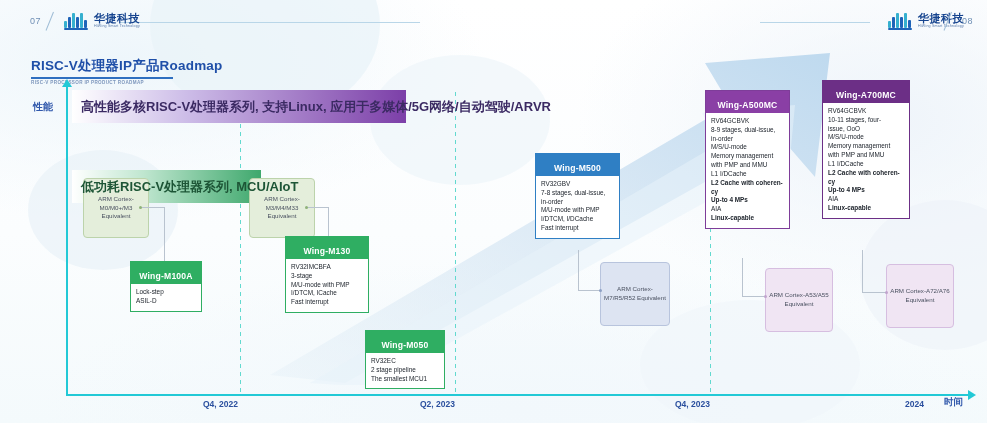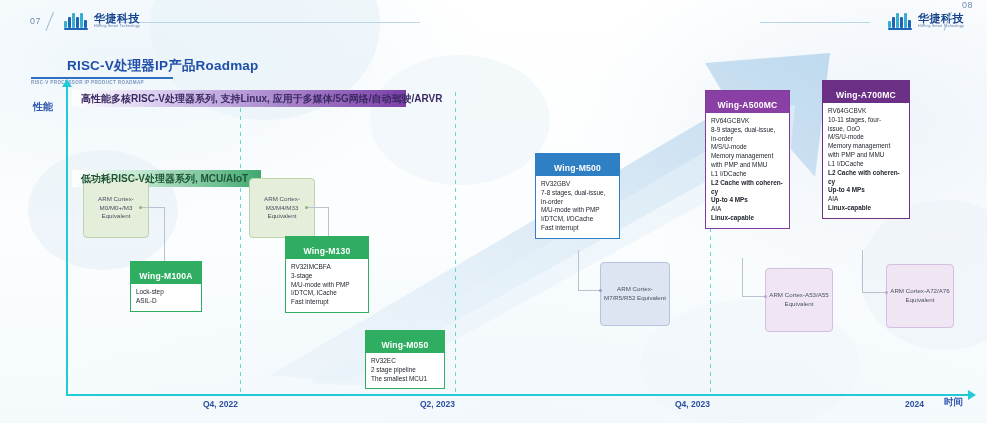--- a/index.html
+++ b/index.html
@@ -27,21 +27,21 @@
   
   .ribbon{position:absolute;left:250px;top:35px;width:700px;height:350px;overflow:hidden;}
   .ribbon svg{position:absolute;left:0;top:0;}
 
   
   .hdr-line{position:absolute;top:22px;height:1px;background:#b9d6e8;}
   .hdr-line.l{left:120px;width:300px;}
   .hdr-line.r{left:760px;width:110px;}
   .pagenum{position:absolute;font-size:9px;color:#6f8fb5;letter-spacing:.5px;}
   .pg-left{left:30px;top:16px;}
-  .pg-right{left:962px;top:0;}
+  .pg-right{left:962px;top:16px;}
   .slash{position:absolute;width:16px;height:20px;}
   .slash::after{content:"";position:absolute;left:7px;top:0;width:1px;height:20px;
     background:#9fbdd6;transform:rotate(22deg);transform-origin:top;}
   .slash-l{left:46px;top:12px;}
   .slash-r{left:944px;top:12px;}
 
   .logo{position:absolute;display:flex;align-items:center;gap:4px;}
   .logo-left{left:64px;top:12px;}
   .logo-right{left:888px;top:12px;}
   .logo-mark{width:26px;height:18px;position:relative;}
@@ -52,40 +52,40 @@
   .logo-mark i:nth-child(4){left:12px;height:11px;}
   .logo-mark i:nth-child(5){left:16px;height:15px;background:#35b0cf;}
   .logo-mark i:nth-child(6){left:20px;height:8px;}
   .logo-mark u{position:absolute;left:0;bottom:0;width:24px;height:2px;background:#1e63b8;border-radius:1px;}
   .logo-txt{display:flex;flex-direction:column;line-height:1;}
   .logo-cn{font-size:11px;font-weight:bold;color:#16448f;letter-spacing:.5px;}
   .logo-en{font-size:3.6px;color:#5577a8;letter-spacing:.2px;margin-top:1.5px;transform:scaleY(1.1);}
 
   
   .title-wrap{position:absolute;left:31px;top:57px;}
-  .title-cn{font-size:13.5px;font-weight:bold;color:#1f4fa8;letter-spacing:.2px;white-space:nowrap;margin-left:36px;}
+  .title-cn{font-size:13.5px;font-weight:bold;color:#1f4fa8;letter-spacing:.2px;white-space:nowrap;}
   .title-rule{margin-top:2px;width:142px;height:1.6px;background:#2f6fc0;}
   .title-en{margin-top:1px;font-size:4.6px;color:#7e97bd;letter-spacing:.35px;font-weight:bold;}
 
   
   .y-axis{position:absolute;left:66px;top:86px;width:2px;height:310px;background:#22c9d6;}
   .y-axis::before{content:"";position:absolute;left:-4px;top:-7px;border-left:5px solid transparent;
     border-right:5px solid transparent;border-bottom:8px solid #22c9d6;}
   .y-label{position:absolute;left:33px;top:100px;font-size:10px;font-weight:bold;color:#2f57ab;}
   .x-axis{position:absolute;left:66px;top:394px;width:903px;height:2px;background:#22c9d6;}
   .x-axis::after{content:"";position:absolute;right:-7px;top:-4px;border-top:5px solid transparent;
     border-bottom:5px solid transparent;border-left:8px solid #22c9d6;}
   .x-label{position:absolute;left:944px;top:396px;font-size:9.5px;font-weight:bold;color:#2f57ab;}
   .tick{position:absolute;font-size:8.5px;font-weight:bold;color:#2a4f9e;top:399px;}
   .vline{position:absolute;top:92px;width:1px;height:300px;
     background:repeating-linear-gradient(180deg,#62d9cf 0 4px,transparent 4px 8px);}
 
   
-  .banner{position:absolute;height:17px;display:flex;align-items:center;
-    padding-left:9px;font-size:10px;font-weight:bold;color:#ffffff;white-space:nowrap;}
+  .banner{position:absolute;height:33px;display:flex;align-items:center;
+    padding-left:9px;font-size:13px;font-weight:bold;color:#ffffff;white-space:nowrap;}
   .b1{left:72px;top:90px;width:325px;background:linear-gradient(90deg,#ffffff 0%,#cdbde8 34%,#7c3fa8 100%);color:#3b2a63;}
   .b2{left:72px;top:116px;width:300px;background:linear-gradient(90deg,#ffffff 0%,#bcd4ef 36%,#4f86d4 100%);color:#243f72;}
   .b3{left:72px;top:146px;width:180px;background:linear-gradient(90deg,#ffffff 0%,#bfe6cf 38%,#3fa86d 100%);color:#1d5536;margin-top:24px;}
   .banner span{position:relative;z-index:2;}
 
   
   .card{position:absolute;background:#ffffff;border:1px solid #cfd6de;}
   .card .chead{font-size:8.6px;font-weight:bold;color:#fff;text-align:center;
     padding:9px 0 3px;letter-spacing:.2px;}
   .card .cbody{padding:4px 5px 5px 5px;}

